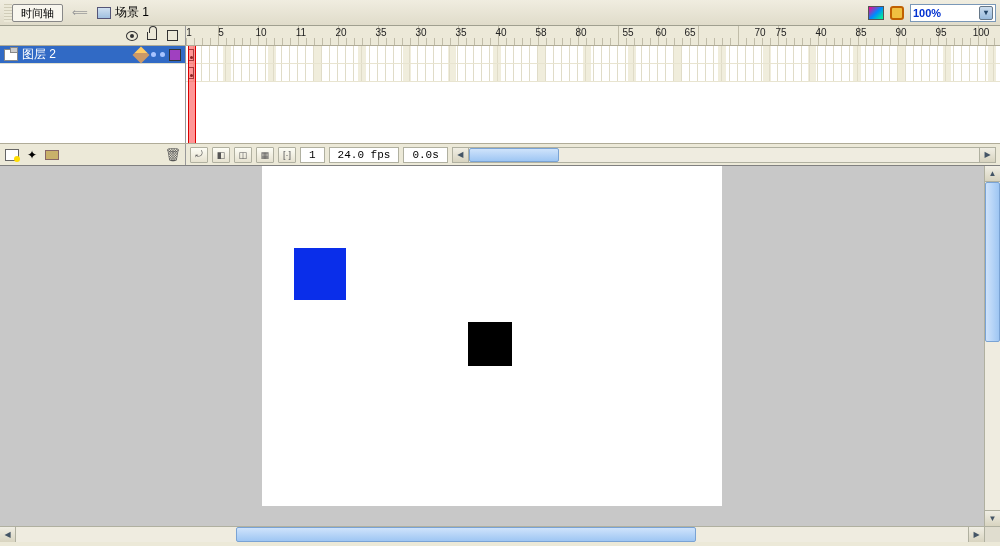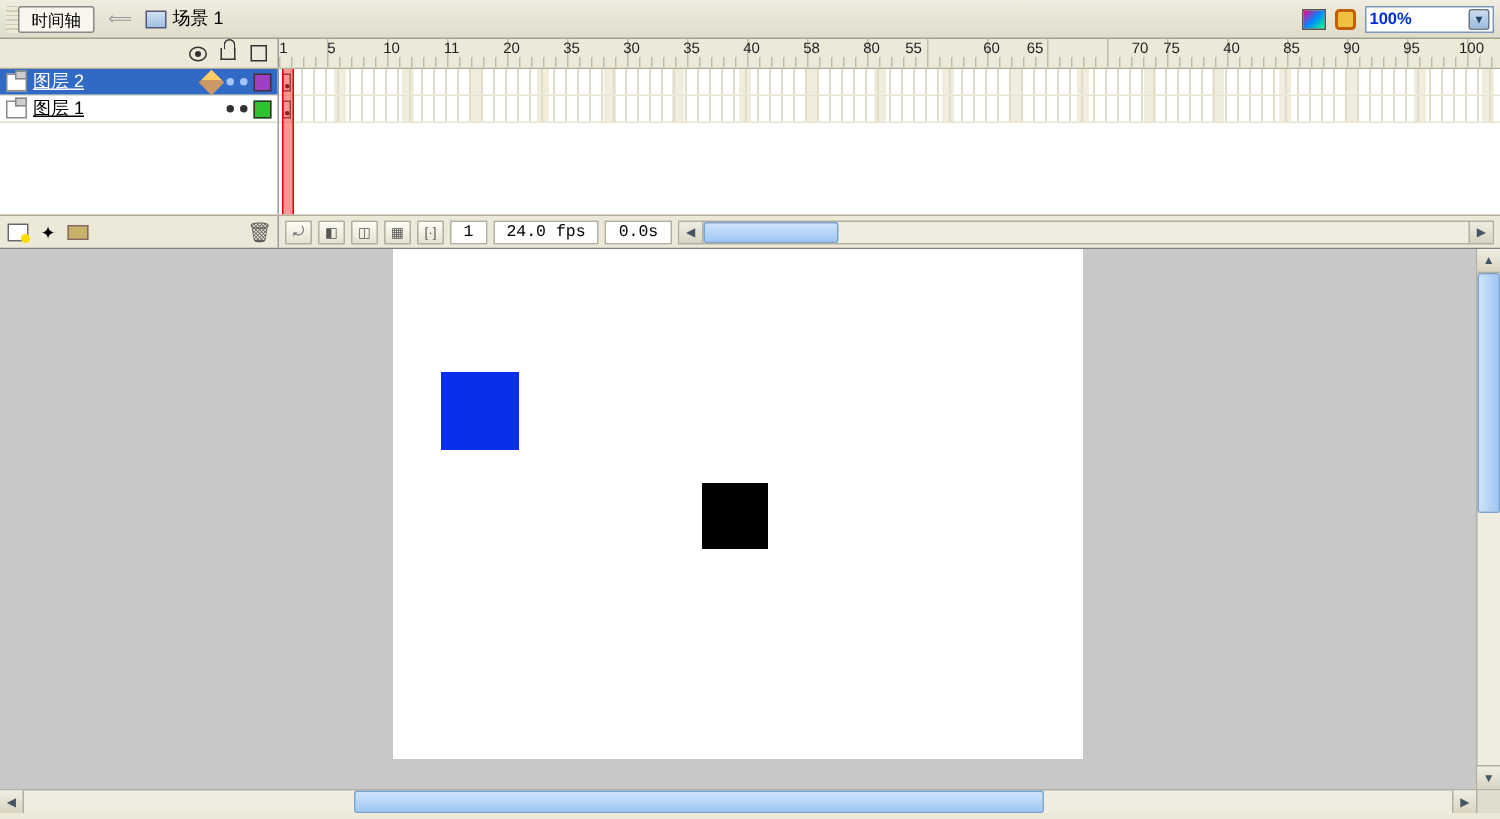--- a/index.html
+++ b/index.html
@@ -36,21 +36,21 @@
   .tick.minor{top:12px;}
   .tick-label{position:absolute;top:1px;font-size:10px;color:#222;transform:translateX(-50%);}
   
   
   .tl-body { flex:1; display:flex; overflow:hidden; }
   .layer-list { width: 186px; border-right: 1px solid #999; background:#fff; }
   .layer-row { height: 18px; display:flex; align-items:center; padding: 0 4px; gap: 4px; border-bottom:1px solid #e0e0d0; font-size:12px; cursor:pointer;}
   .layer-row.selected { background: #316ac5; color:#fff; }
   .layer-ico{width:14px;height:12px;border:1px solid #888;background:#fff;position:relative;}
   .layer-ico::after{content:"";position:absolute;right:-1px;top:-3px;width:6px;height:4px;background:#ccc;border:1px solid #888;}
-  .layer-name{flex:1;text-decoration:underline;}
+  .layer-name{flex:1;}
   .pencil{width:12px;height:12px;position:relative;}
   .pencil::before{content:"";position:absolute;inset:0;background:linear-gradient(135deg,#fc6 40%,#c96 40%);transform:rotate(45deg);}
   .dot{width:5px;height:5px;background:#333;border-radius:50%;}
   .layer-row.selected .dot{background:#a8c4ff;}
   .dot.light{background:#3b7dd8;}
   .color-chip{width:12px;height:12px;border:1px solid #333;}
   
   .frames-area{flex:1;background:#fff;position:relative;overflow:hidden;}
   .frame-grid-row{height:18px;border-bottom:1px solid #e8e4d0;position:relative;background:repeating-linear-gradient(to right,#fff 0,#fff 37px,#f0eddc 37px,#f0eddc 45px);}
   .frame-grid-row::before{content:"";position:absolute;inset:0;background:repeating-linear-gradient(to right,transparent 0,transparent 7px,#e0dcc8 7px,#e0dcc8 8px);}
@@ -195,21 +195,21 @@
           <div class="tick minor" style="left: 368px;"></div>
           <div class="tick minor" style="left: 376px;"></div>
           <div class="tick minor" style="left: 384px;"></div>
           <div class="tick" style="left: 392px;"></div>
           <div class="tick-label" style="left: 395px;">80</div>
           <div class="tick minor" style="left: 400px;"></div>
           <div class="tick minor" style="left: 408px;"></div>
           <div class="tick minor" style="left: 416px;"></div>
           <div class="tick minor" style="left: 424px;"></div>
           <div class="tick" style="left: 432px;"></div>
-          <div class="tick-label" style="left: 423px;">55</div>
+          <div class="tick-label" style="left: 442px;">55</div>
           <div class="tick minor" style="left: 440px;"></div>
           <div class="tick minor" style="left: 448px;"></div>
           <div class="tick minor" style="left: 456px;"></div>
           <div class="tick minor" style="left: 464px;"></div>
           <div class="tick" style="left: 472px;"></div>
           <div class="tick-label" style="left: 475px;">60</div>
           <div class="tick minor" style="left: 480px;"></div>
           <div class="tick minor" style="left: 488px;"></div>
           <div class="tick minor" style="left: 496px;"></div>
           <div class="tick minor" style="left: 504px;"></div>
@@ -266,28 +266,20 @@
   <div class="tl-body">
     <div class="layer-list">
       <div class="layer-row selected">
         <span class="layer-ico"></span>
         <span class="layer-name">图层 2</span>
         <span class="pencil"></span>
         <span class="dot light"></span>
         <span class="dot light"></span>
         <span class="color-chip" style="background:#a040c0"></span>
       </div>
-      <div class="layer-row">
-        <span class="layer-ico"></span>
-        <span class="layer-name">图层 1</span>
-        <span style="width:12px"></span>
-        <span class="dot"></span>
-        <span class="dot"></span>
-        <span class="color-chip" style="background:#30c030"></span>
-      </div>
     </div>
     <div class="frames-area">
       <div class="playhead"></div>
       <div class="frame-grid-row">
         <div class="keyframe">
             <span class="kdot"></span>
           </div>
       </div>
       <div class="frame-grid-row">
         <div class="keyframe">

